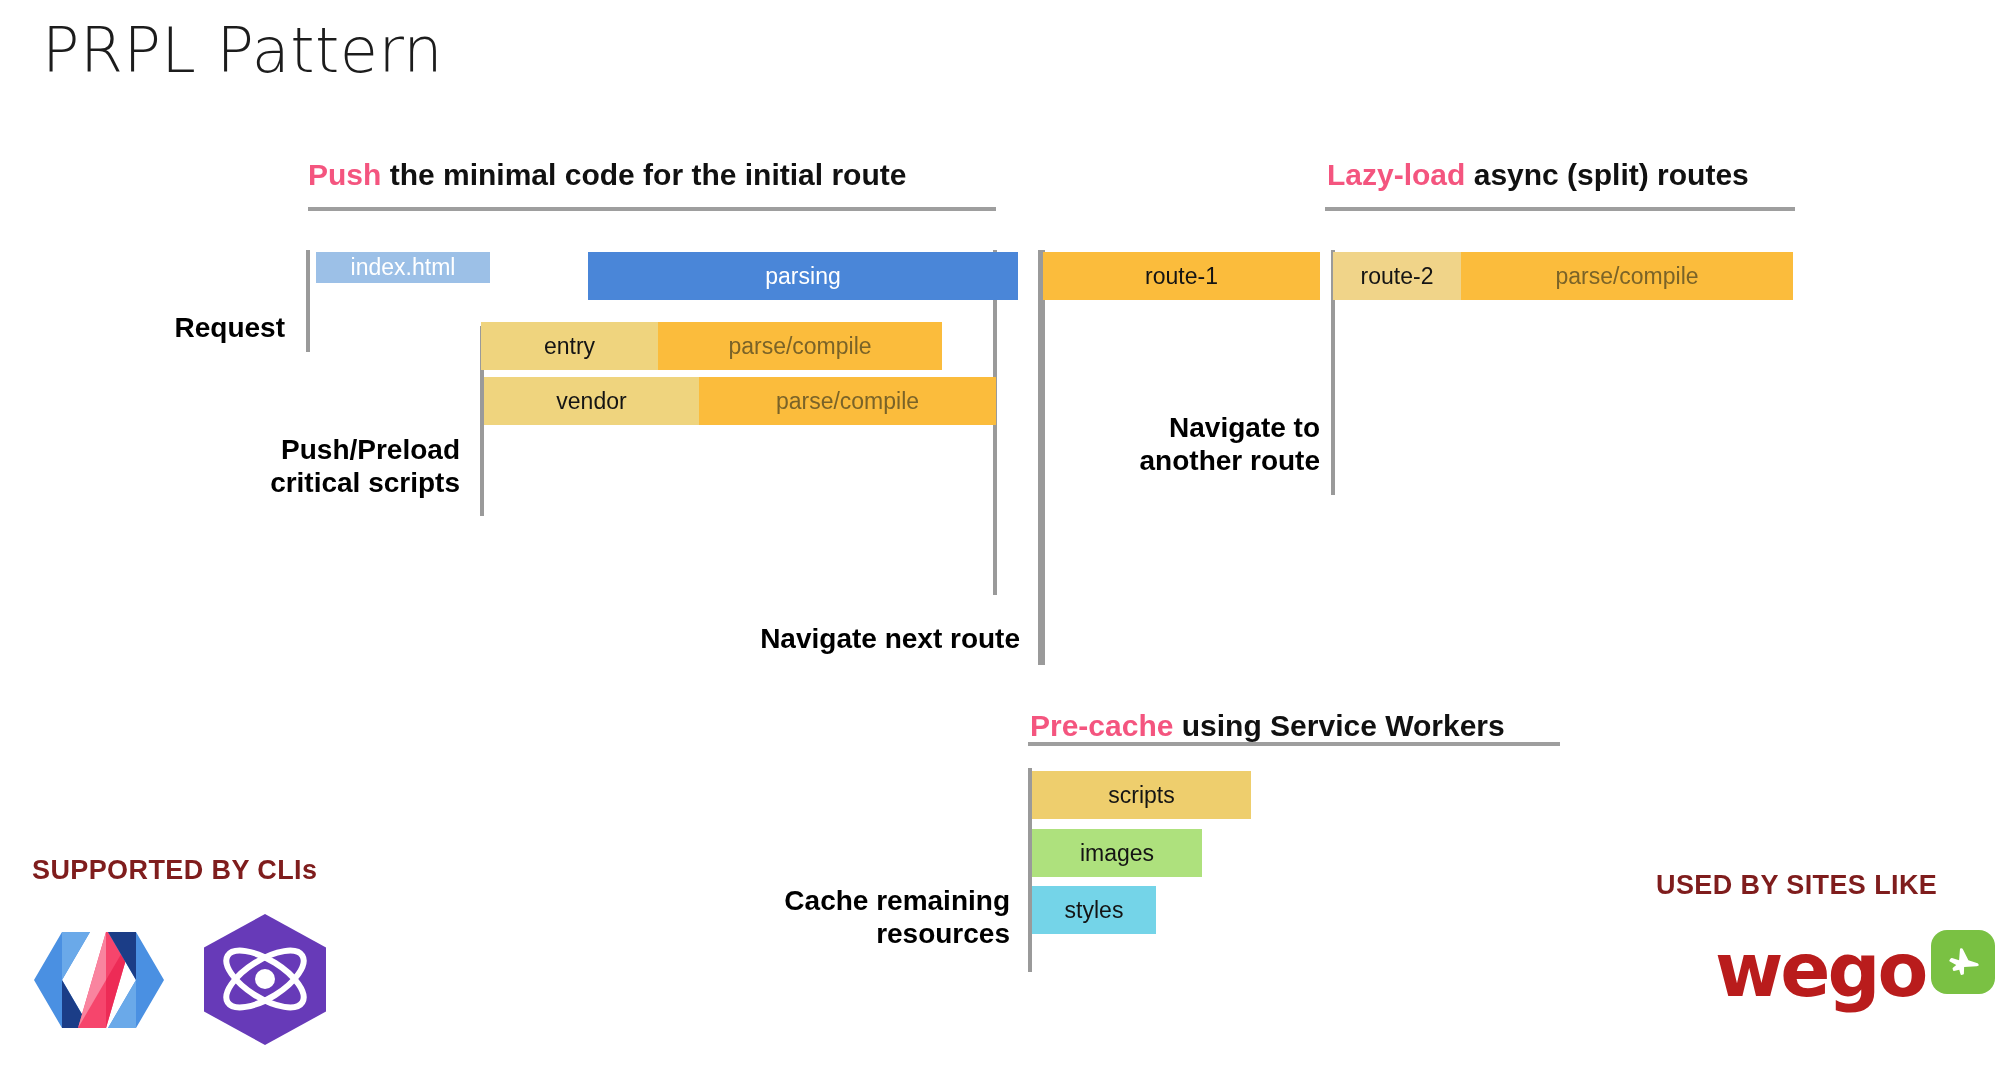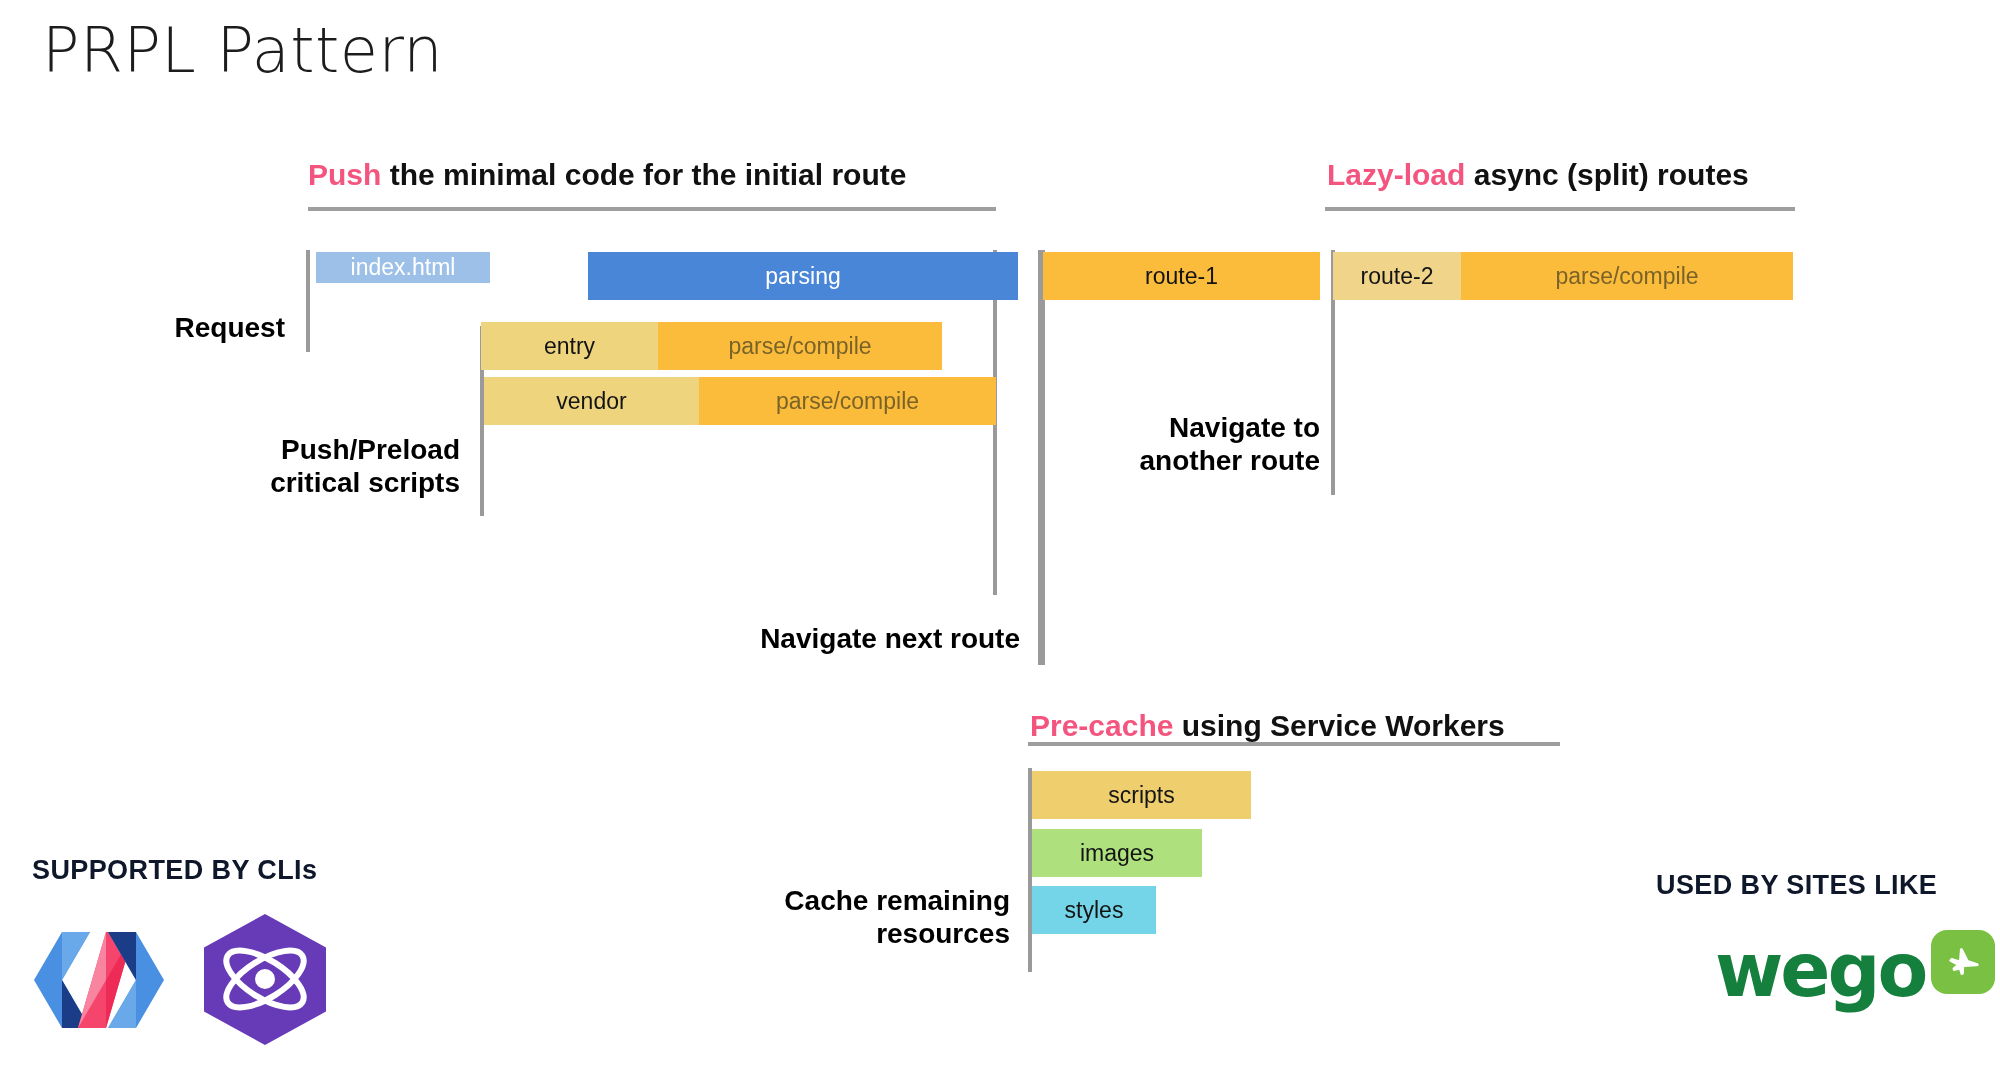--- a/index.html
+++ b/index.html
@@ -53,28 +53,28 @@
     position: absolute;
     font-size: 28px; font-weight: bold; color: #000;
     line-height: 1.17;
     white-space: pre-line;
   }
   .ra { text-align: right; }
 
   
   .foot-cap {
     position: absolute;
-    font-size: 27px; font-weight: bold; color: #0f172a;
+    font-size: 27px; font-weight: bold; color: #7f1d1d;
     letter-spacing: 0.4px; white-space: nowrap;
   }
 
   
   .wego-wrap { position: absolute; display: flex; align-items: center; }
   .wego-text {
-    font-size: 74px; font-weight: bold; color: #15803d;
+    font-size: 74px; font-weight: bold; color: #b91c1c;
     font-family: "DejaVu Sans", sans-serif;
     letter-spacing: -3px; line-height: 1;
   }
   .wego-badge {
     width: 64px; height: 64px; border-radius: 16px;
     background: #7ac143; margin-left: 6px; margin-bottom: 16px;
     display: flex; align-items: center; justify-content: center;
   }
 </style>
 </head>

